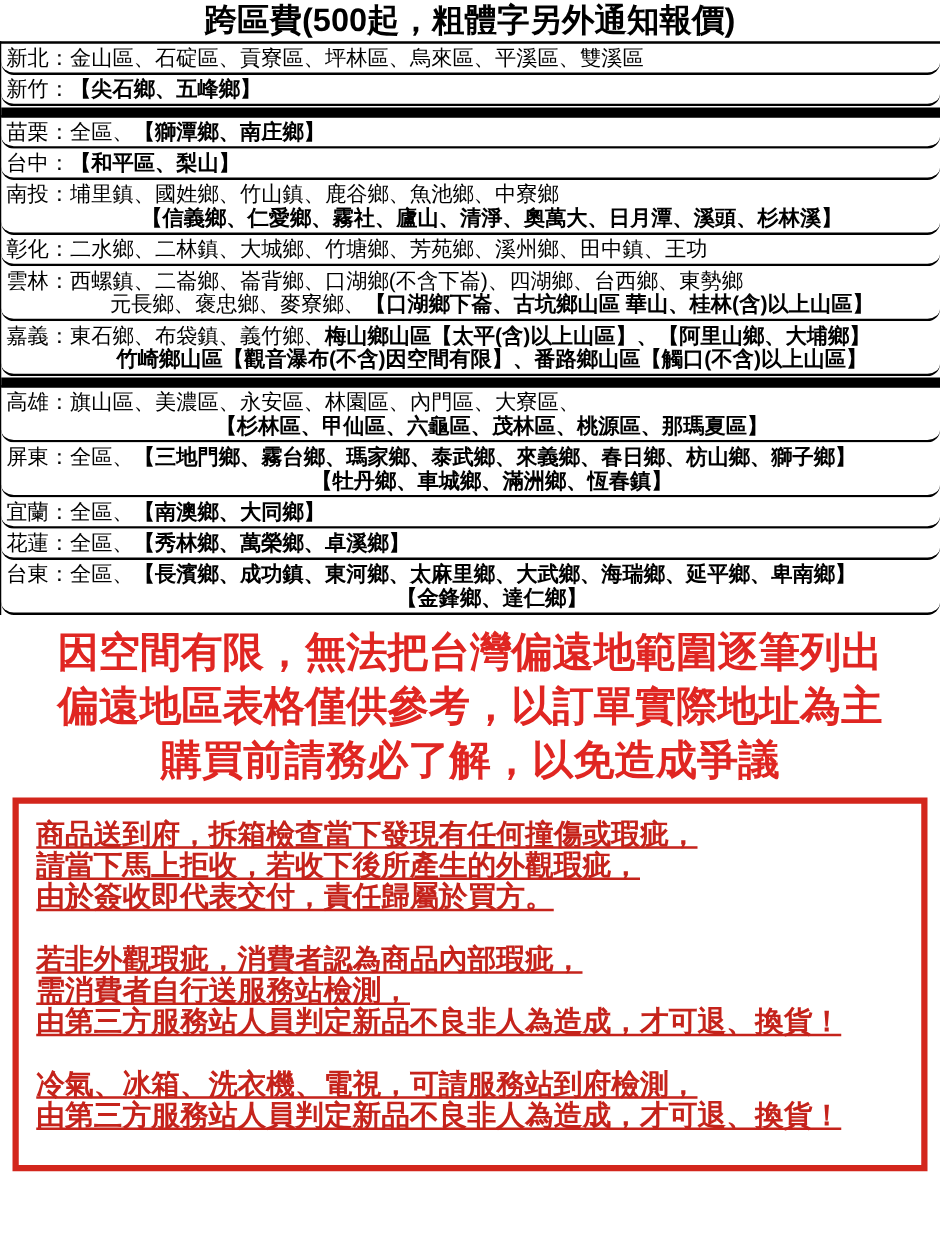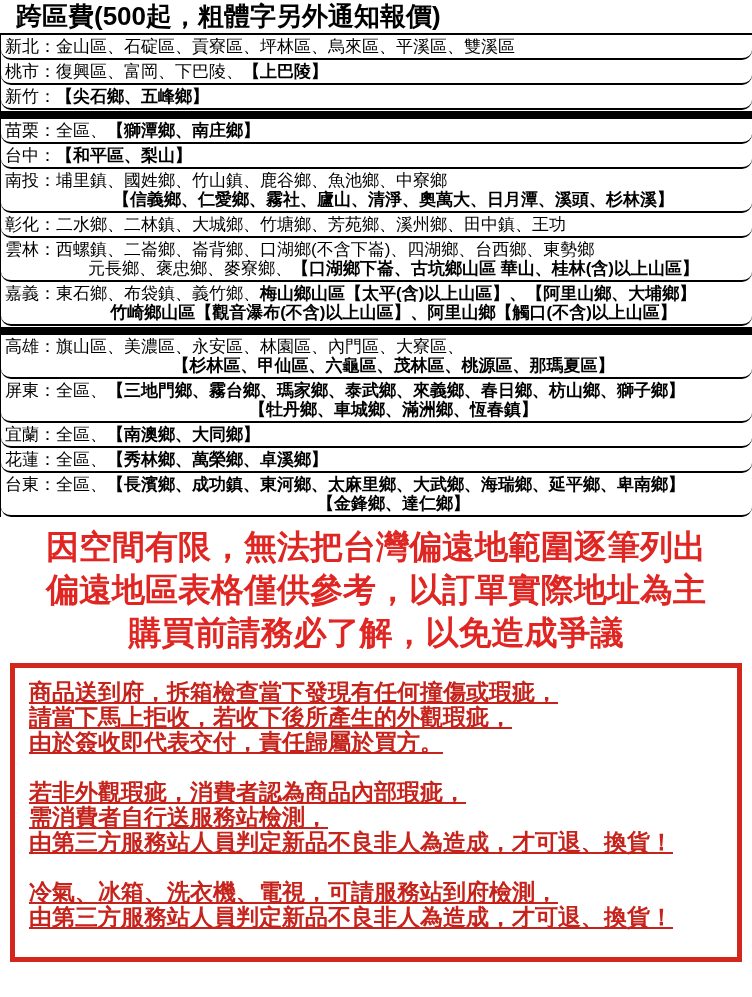--- a/index.html
+++ b/index.html
@@ -17,20 +17,21 @@
     background: #ffffff;
     font-family: "Liberation Sans", sans-serif;
     color: var(--table-text);
     overflow: hidden;
   }
   .page { width: 752px; }
 
   .title {
     font-size: 26px;
     font-weight: bold;
+    text-align: center;
     line-height: 29px;
     padding: 2px 16px 2px;
     white-space: nowrap;
   }
 
   .table {
     border-top: 2px solid #000;
     border-left: 1px solid #000;
   }
   .row {
@@ -82,23 +83,20 @@
 </head>
 <body>
 
 <div class="page">
   <div class="title">跨區費(500起，粗體字另外通知報價)</div>
   <div class="table">
       <div class="row">
         <div class="line"><span class="lbl">新北：</span><span class="seg">金山區、石碇區、貢寮區、坪林區、烏來區、平溪區、雙溪區</span></div>
       </div>
       <div class="row">
-        <div class="line"><span class="lbl">桃市：</span><span class="seg">復興區、富岡、下巴陵、</span><span class="seg-b">【上巴陵】</span></div>
-      </div>
-      <div class="row">
         <div class="line"><span class="lbl">新竹：</span><span class="seg-b">【尖石鄉、五峰鄉】</span></div>
       </div>
       <div class="divider-bar"></div>
       <div class="row">
         <div class="line"><span class="lbl">苗栗：</span><span class="seg">全區、</span><span class="seg-b">【獅潭鄉、南庄鄉】</span></div>
       </div>
       <div class="row">
         <div class="line"><span class="lbl">台中：</span><span class="seg-b">【和平區、梨山】</span></div>
       </div>
       <div class="row">
@@ -107,21 +105,21 @@
       </div>
       <div class="row">
         <div class="line"><span class="lbl">彰化：</span><span class="seg">二水鄉、二林鎮、大城鄉、竹塘鄉、芳苑鄉、溪州鄉、田中鎮、王功</span></div>
       </div>
       <div class="row">
         <div class="line"><span class="lbl">雲林：</span><span class="seg">西螺鎮、二崙鄉、崙背鄉、口湖鄉(不含下崙)、四湖鄉、台西鄉、東勢鄉</span></div>
         <div class="line cont"><span class="seg">元長鄉、褒忠鄉、麥寮鄉、</span><span class="seg-b">【口湖鄉下崙、古坑鄉山區 華山、桂林(含)以上山區】</span></div>
       </div>
       <div class="row">
         <div class="line"><span class="lbl">嘉義：</span><span class="seg">東石鄉、布袋鎮、義竹鄉、</span><span class="seg-b">梅山鄉山區【太平(含)以上山區】、【阿里山鄉、大埔鄉】</span></div>
-        <div class="line cont"><span class="seg-b">竹崎鄉山區【觀音瀑布(不含)以上山區】、阿里山鄉【觸口(不含)以上山區】</span></div>
+        <div class="line cont"><span class="seg-b">竹崎鄉山區【觀音瀑布(不含)因空間有限】、番路鄉山區【觸口(不含)以上山區】</span></div>
       </div>
       <div class="divider-bar"></div>
       <div class="row">
         <div class="line"><span class="lbl">高雄：</span><span class="seg">旗山區、美濃區、永安區、林園區、內門區、大寮區、</span></div>
         <div class="line cont"><span class="seg-b">【杉林區、甲仙區、六龜區、茂林區、桃源區、那瑪夏區】</span></div>
       </div>
       <div class="row">
         <div class="line"><span class="lbl">屏東：</span><span class="seg">全區、</span><span class="seg-b">【三地門鄉、霧台鄉、瑪家鄉、泰武鄉、來義鄉、春日鄉、枋山鄉、獅子鄉】</span></div>
         <div class="line cont"><span class="seg-b">【牡丹鄉、車城鄉、滿洲鄉、恆春鎮】</span></div>
       </div>

